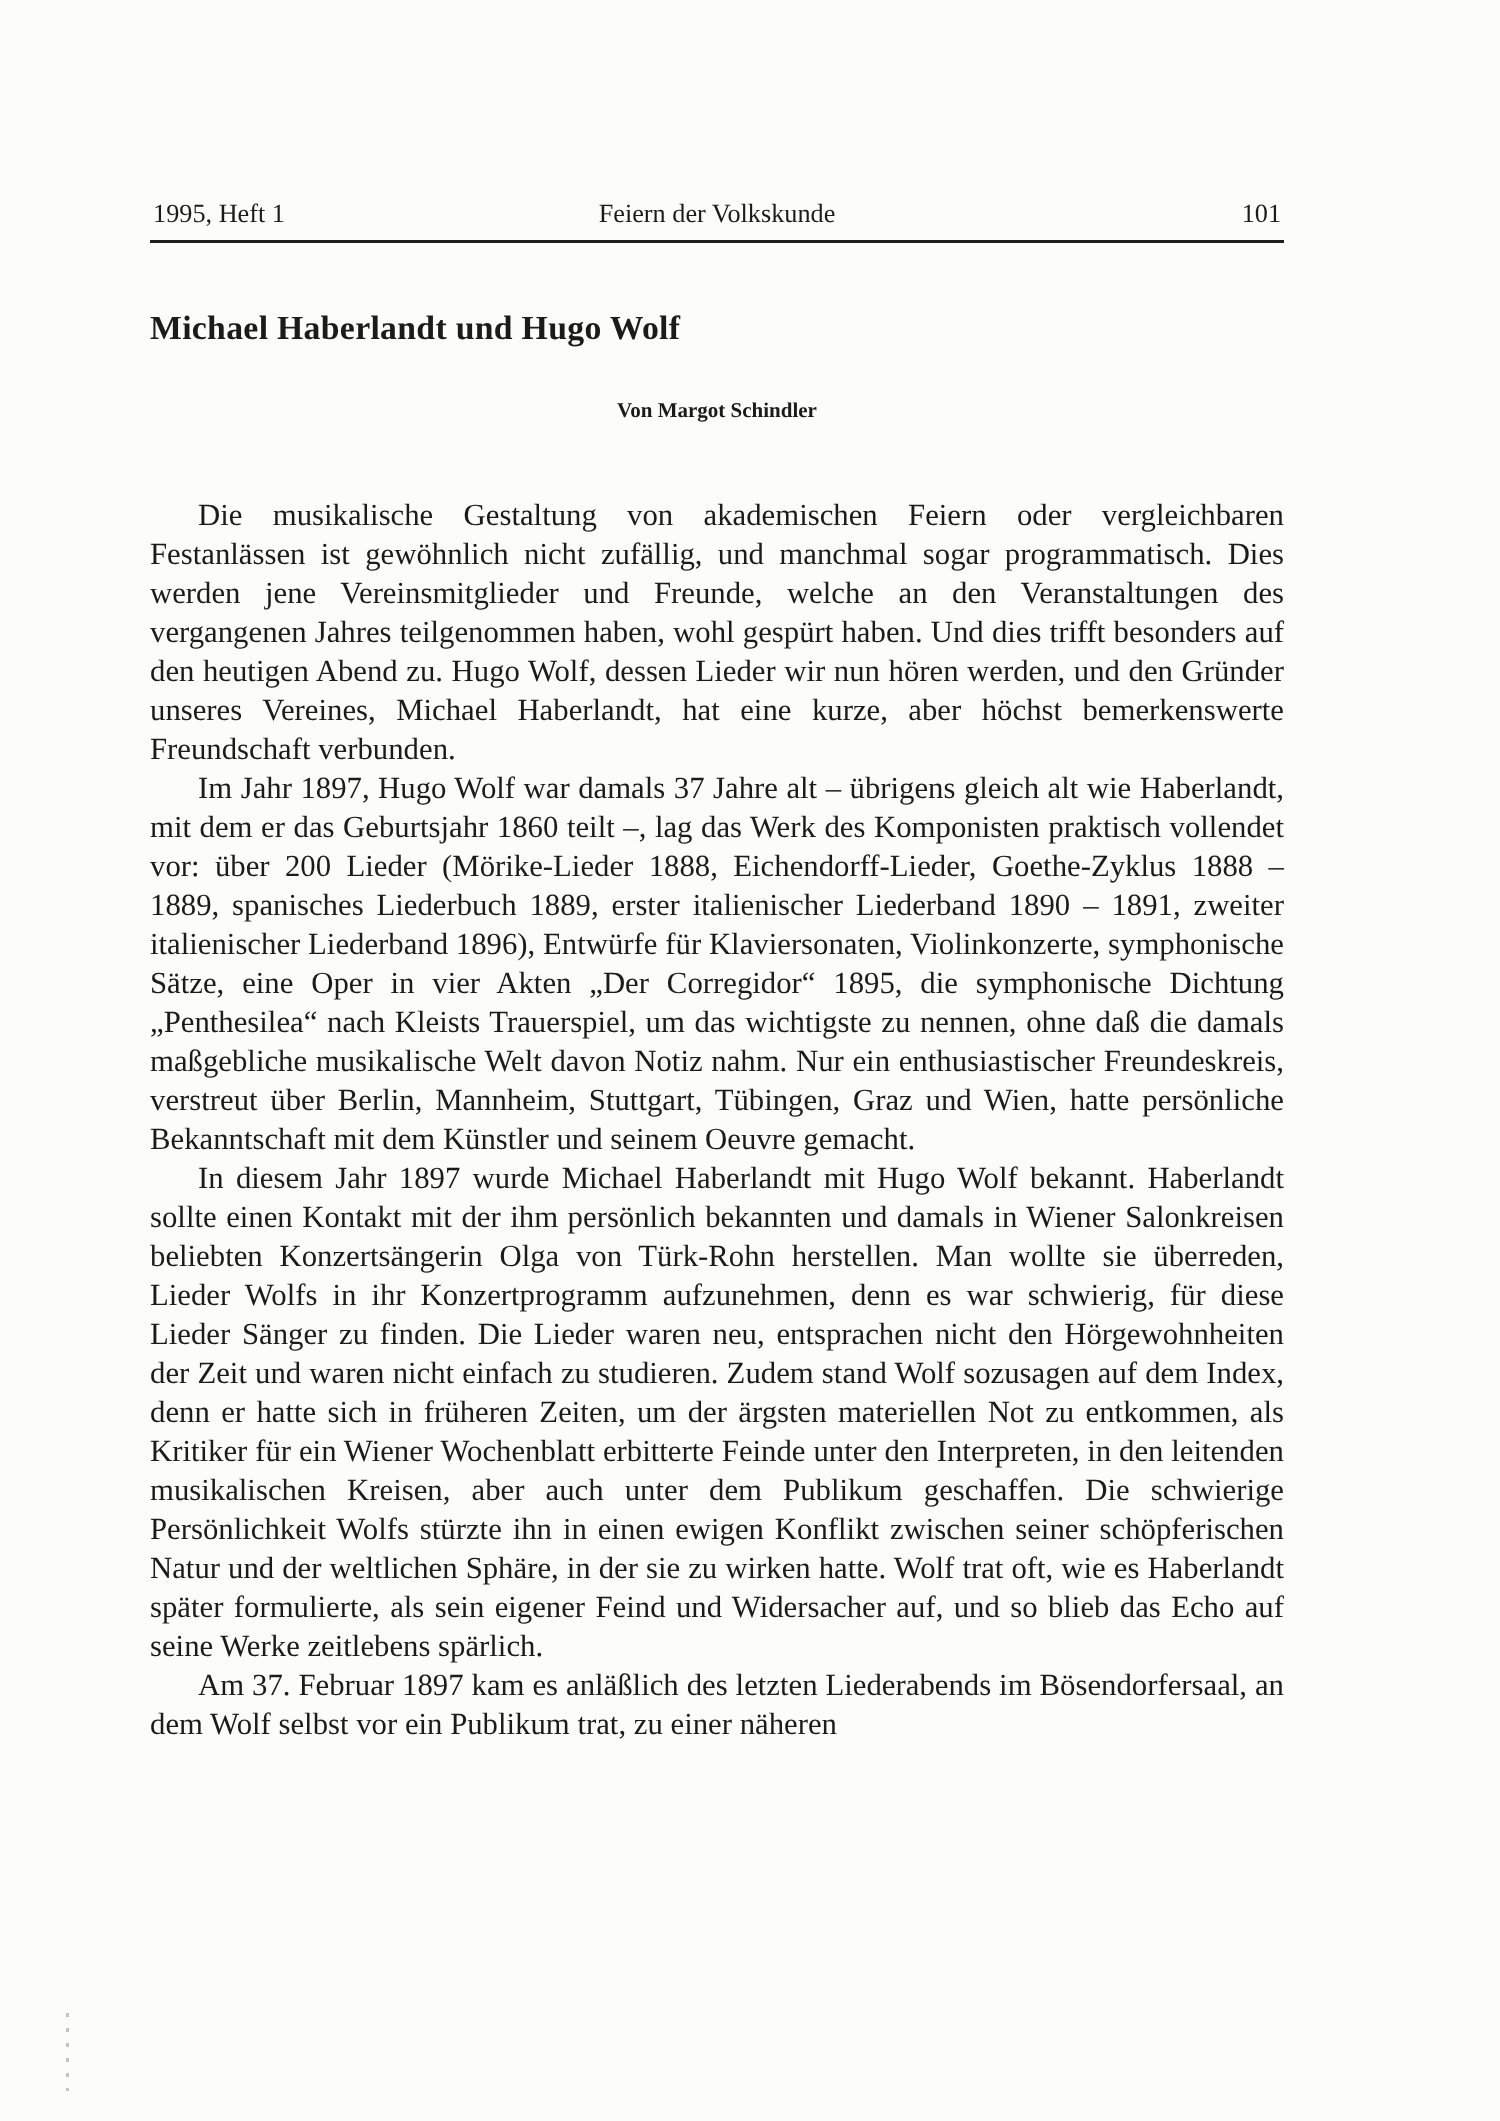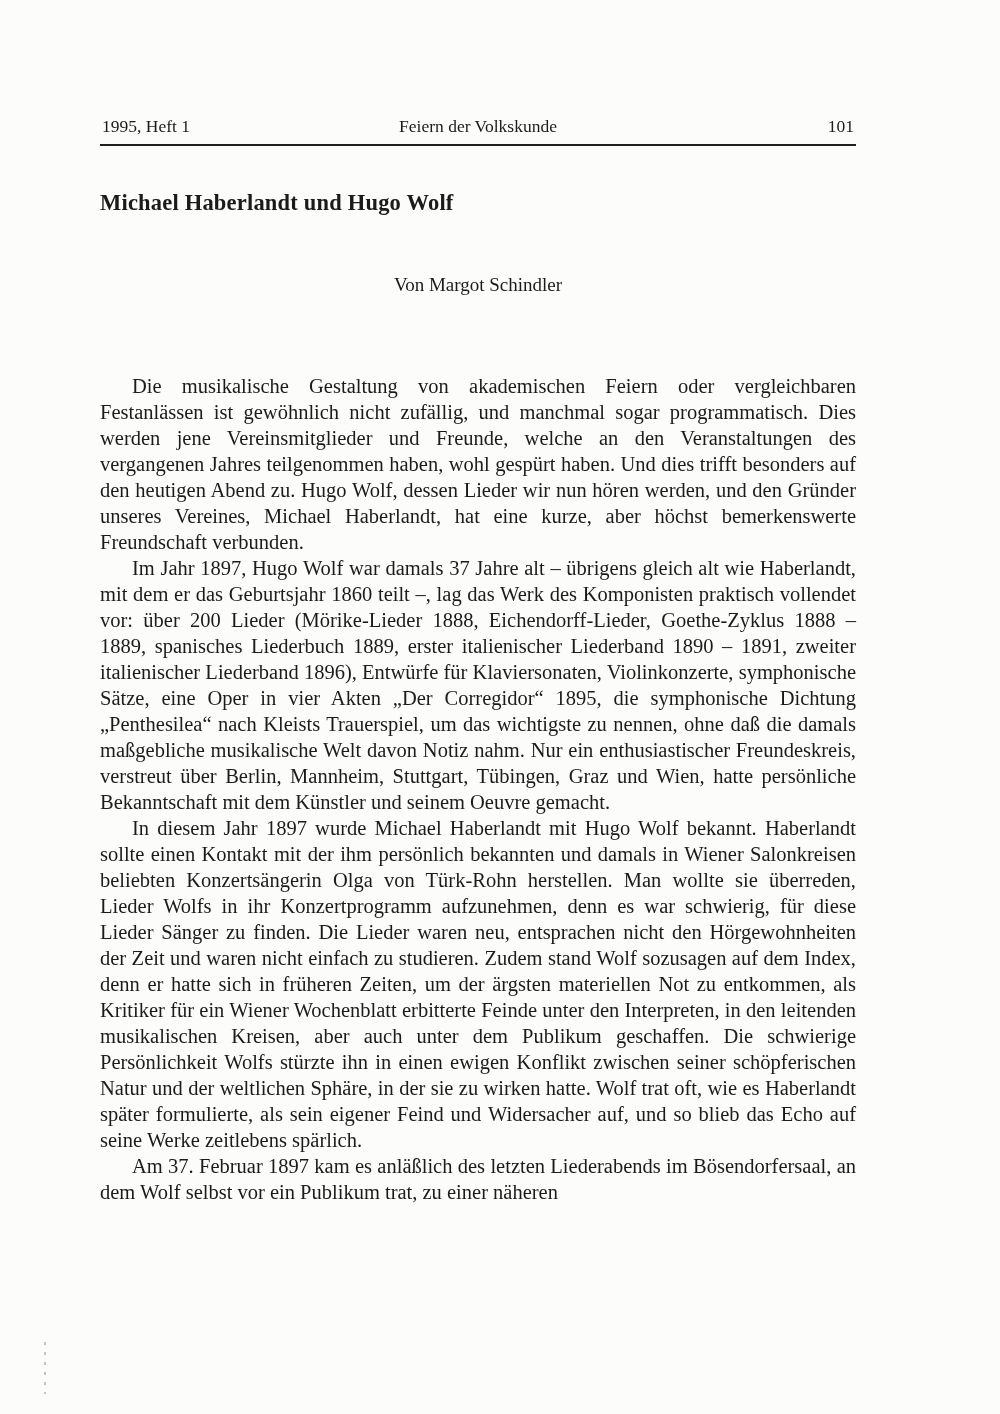--- a/index.html
+++ b/index.html
@@ -15,21 +15,21 @@
     width: 1000px;
     height: 1414px;
     margin: 0 auto;
     background: #fcfcfa;
     color: #1b1b1b;
     overflow: hidden;
   }
   .content {
     position: absolute;
     left: 100px;
-    top: 116px;
+    top: 132px;
     width: 756px;
   }
   .running-head {
     display: flex;
     justify-content: space-between;
     align-items: baseline;
     font-size: 17.5px;
     padding: 0 2px;
   }
   .running-head .center {
@@ -48,27 +48,27 @@
     border-top: 2.5px solid #1f1f1f;
   }
   h1.article-title {
     margin: 44px 0 0 0;
     text-align: left;
     font-size: 22.5px;
     font-weight: bold;
     letter-spacing: 0.2px;
   }
   .byline {
-    margin-top: 58px;
+    margin-top: 35px;
     text-align: center;
-    font-size: 19px;
-    font-weight: normal;
+    font-size: 14px;
+    font-weight: bold;
   }
   .body-text {
-    margin-top: 77px;
+    margin-top: 48px;
     font-size: 20.5px;
     line-height: 26px;
     text-align: justify;
     hyphens: auto;
     -webkit-hyphens: auto;
   }
   .body-text p {
     margin: 0;
     text-indent: 32px;
   }

